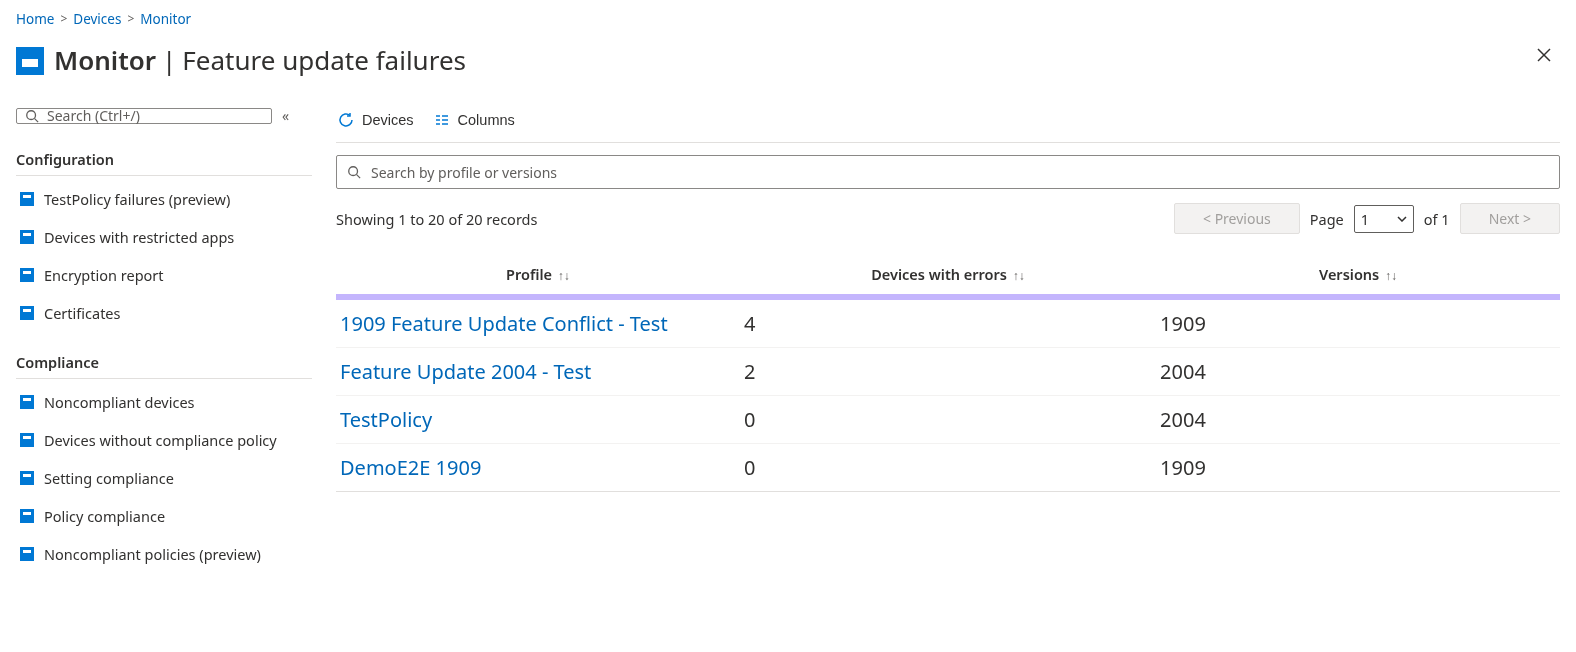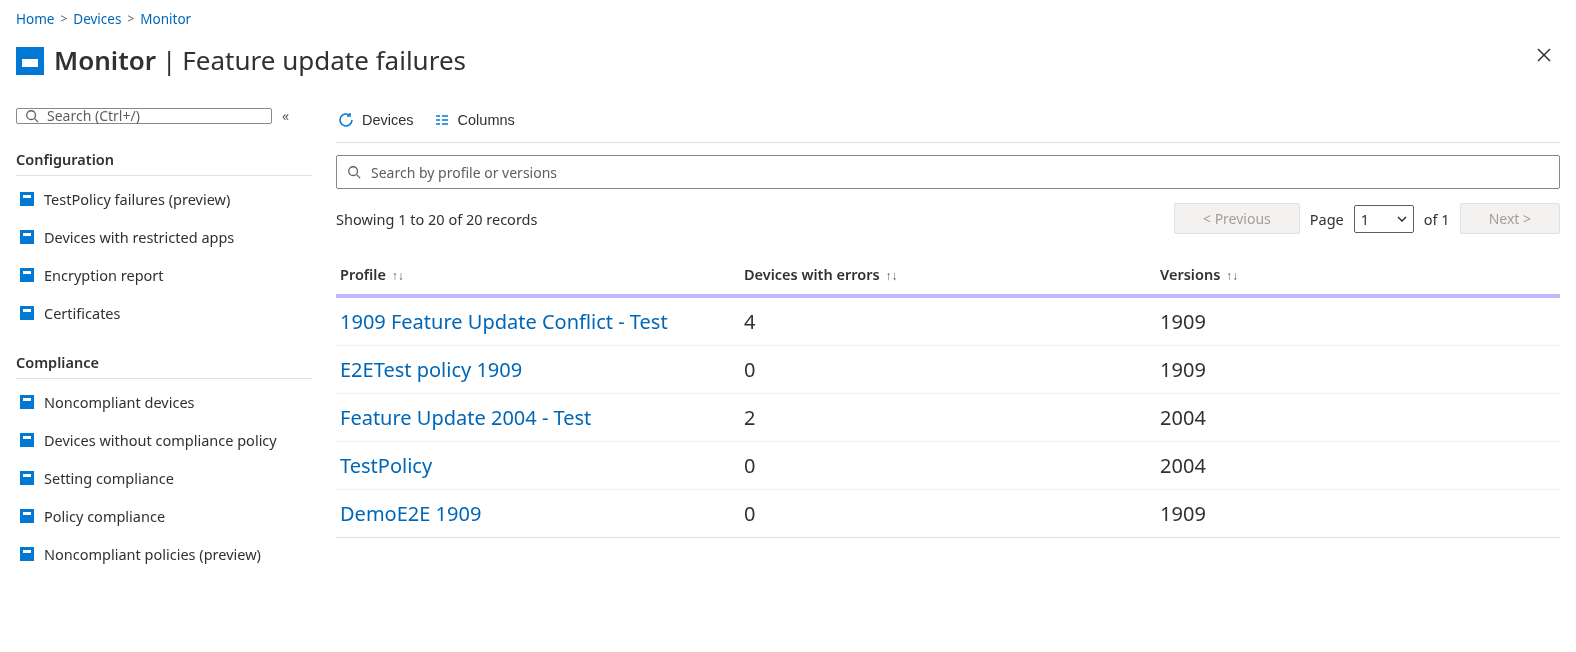--- a/index.html
+++ b/index.html
@@ -68,21 +68,21 @@
   .pager { display:flex; align-items:center; gap:10px;}
   .pager-btn {
     background:#f3f2f1; border:1px solid #e1dfdd; color:#a19f9d;
     padding:5px 28px; font-size:14px; border-radius:2px; cursor:default;
   }
   .page-select {
     border:1px solid #605e5c; padding:3px 6px; display:flex; align-items:center; gap:14px; cursor:pointer;
     border-radius:2px; min-width:60px; justify-content:space-between;
   }
   table { width:100%; border-collapse:collapse; margin-top:20px;}
-  th { text-align:left; font-weight:600; padding:10px 4px; border-bottom:4px solid #c4b5fd; font-size:14.5px;}
+  th { text-align:center; font-weight:600; padding:10px 4px; border-bottom:6px solid #c4b5fd; font-size:14.5px;}
   th .sort { font-weight:400; color:#605e5c; font-size:12px; margin-left:2px;}
   td { padding:10px 4px; border-bottom:1px solid #f3f2f1; font-size:20px;}
   td.link-cell a { color:#0067b8; text-decoration:none; cursor:pointer;}
   tbody tr:last-child td{ border-bottom:1px solid #e1dfdd;}
   .col-profile{ width:33%;}
   .col-errors{ width:34%;}
   .col-versions{ width:33%;}
 </style>
 </head>
 <body>
@@ -224,25 +224,20 @@
             <th class="col-versions"><span>Versions</span> <span class="sort">↑↓</span></th>
           </tr>
         </thead>
         <tbody id="table-body">
             <tr>
               <td class="link-cell"><a>1909 Feature Update Conflict - Test</a></td>
               <td>4</td>
               <td>1909</td>
             </tr>
             <tr>
-              <td class="link-cell"><a>E2ETest policy 1909</a></td>
-              <td>0</td>
-              <td>1909</td>
-            </tr>
-            <tr>
               <td class="link-cell"><a>Feature Update 2004 - Test</a></td>
               <td>2</td>
               <td>2004</td>
             </tr>
             <tr>
               <td class="link-cell"><a>TestPolicy</a></td>
               <td>0</td>
               <td>2004</td>
             </tr>
             <tr>

